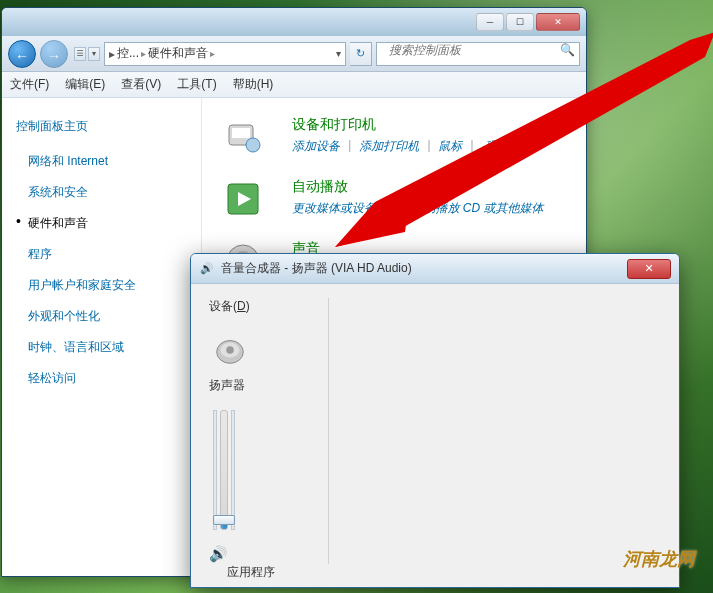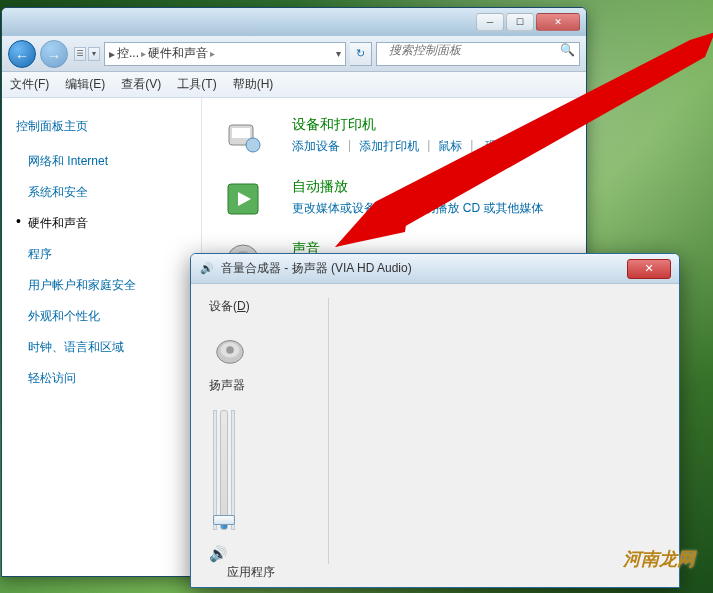--- a/index.html
+++ b/index.html
@@ -34,21 +34,21 @@
 .side-item { font-size: 12px; color: #006aa8; margin-bottom: 14px; cursor: default; padding-left: 12px; position: relative; }
 .side-item.active { color: #000; font-weight: normal; }
 .side-item.active::before { content: "•"; position: absolute; left: 0; color: #000; font-size: 14px; line-height: 12px; }
 
 .cp-content { flex: 1; padding: 18px 20px; overflow: hidden; }
 .cat { margin-bottom: 20px; display: flex; gap: 28px; }
 .cat-icon { width: 42px; height: 42px; flex-shrink: 0; display: flex; align-items: center; justify-content: center; }
 .cat-icon svg { width: 40px; height: 40px; }
 .cat-text { flex: 1; }
 .cat-title { font-size: 14px; color: #008000; margin-bottom: 4px; cursor: default; }
-.cat-links { font-size: 12px; display: flex; flex-wrap: wrap; gap: 0; }
+.cat-links { font-size: 12px; display: flex; flex-wrap: wrap; gap: 0; font-style: italic; }
 .cat-link { color: #006aa8; cursor: default; white-space: nowrap; }
 .link-sep { color: #aaa; margin: 0 8px; }
 
 
 .vm-window { position: absolute; left: 190px; top: 253px; width: 490px; height: 335px; background: #f0f0f0; border: 1px solid #2a6a9a; border-radius: 6px 6px 0 0; box-shadow: 0 6px 24px rgba(0,0,0,0.5); }
 .vm-titlebar { height: 30px; background: linear-gradient(to bottom, #eef4fa 0%, #d8e6f2 50%, #c5d8e8 100%); border-bottom: 1px solid #b0c5d8; display: flex; align-items: center; padding: 0 8px; border-radius: 5px 5px 0 0; }
 .vm-title-icon { width: 16px; height: 16px; margin-right: 6px; display: flex; align-items: center; justify-content: center; font-size: 11px; color: #555; }
 .vm-title { flex: 1; font-size: 12px; color: #333; }
 .vm-close { width: 44px; height: 20px; background: linear-gradient(to bottom, #e57a7a, #c83a3a); border: 1px solid #a02020; border-radius: 3px; color: #fff; display: flex; align-items: center; justify-content: center; font-size: 11px; cursor: default; }
 

